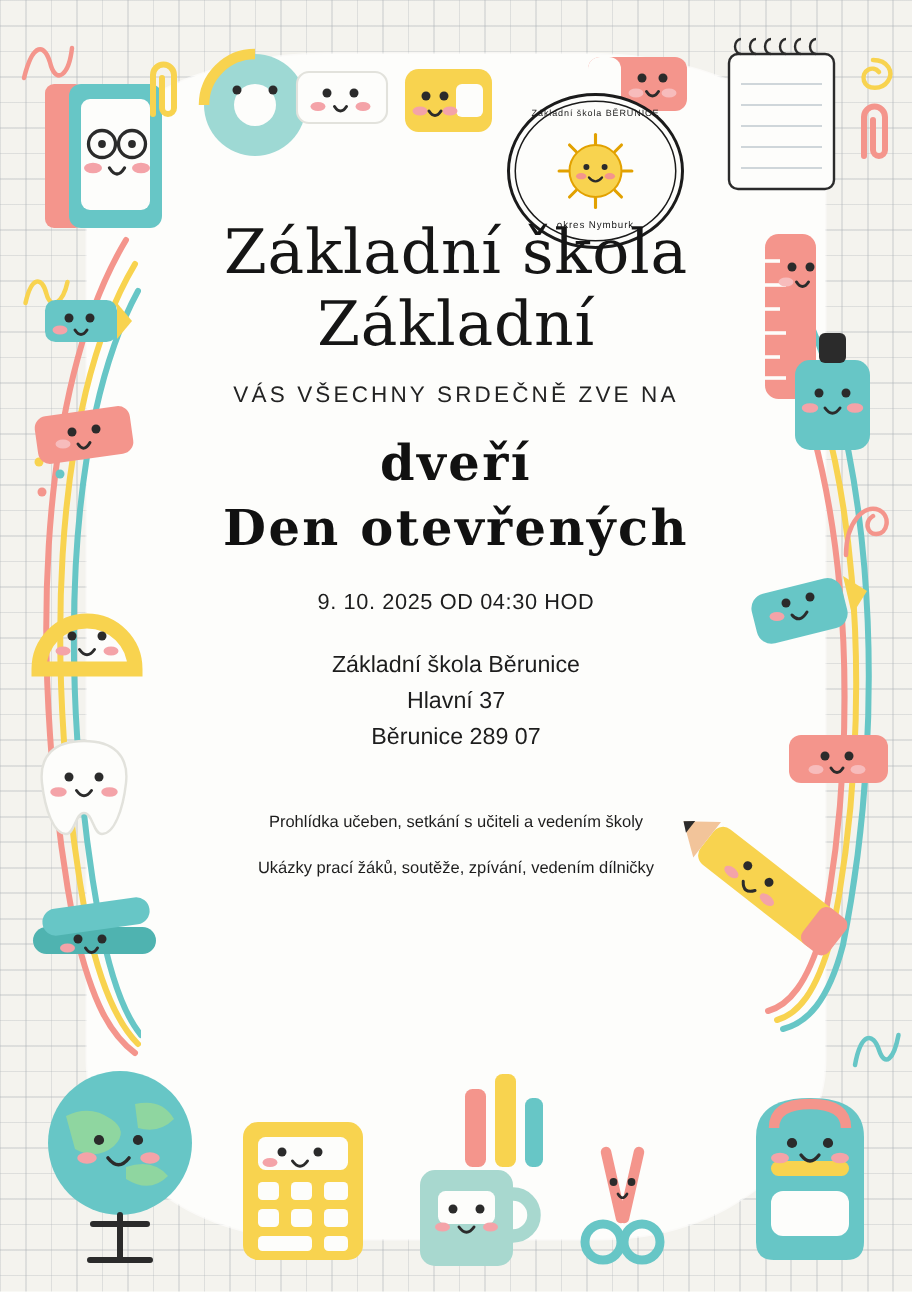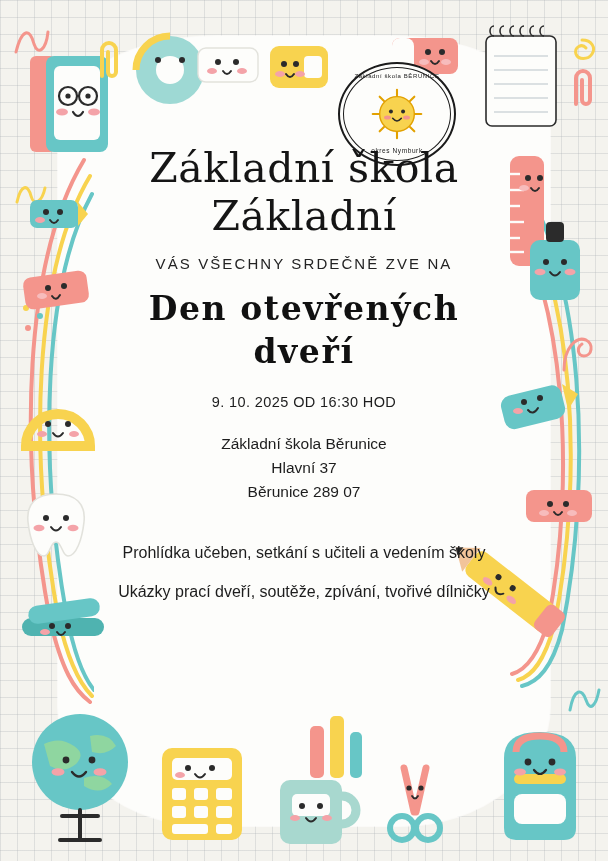--- a/index.html
+++ b/index.html
@@ -91,21 +91,21 @@
   }
 
   .address {
     font-size: 15.5px;
     line-height: 1.55;
     margin: 0 0 36px 0;
     color: #1d1d1d;
   }
 
   .note {
-    font-size: 16px;
+    font-size: 11px;
     line-height: 1.6;
     margin: 0 0 14px 0;
     color: #1d1d1d;
   }
 
   
   .logo-stamp {
     position: absolute;
     left: 338px;
     top: 62px;
@@ -472,30 +472,30 @@
 
   <div class="content">
     <div class="school-name">
       <div>Základní škola</div>
       <div>Základní</div>
     </div>
 
     <div class="invite-line">VÁS VŠECHNY SRDEČNĚ ZVE NA</div>
 
     <div class="headline">
+      <div>dveří</div>
       <div>Den otevřených</div>
-      <div>dveří</div>
     </div>
 
 
-    <p class="datetime">9. 10. 2025 OD 16:30 HOD</p>
+    <p class="datetime">9. 10. 2025 OD 04:30 HOD</p>
 
     <div class="address">
       <div>Základní škola Běrunice</div>
       <div>Hlavní 37</div>
       <div>Běrunice 289 07</div>
     </div>
 
     <p class="note">Prohlídka učeben, setkání s učiteli a vedením školy</p>
-    <p class="note">Ukázky prací dveří, soutěže, zpívání, tvořivé dílničky</p>
+    <p class="note">Ukázky prací žáků, soutěže, zpívání, vedením dílničky</p>
   </div>
 
 </div>
 
 </body></html>

